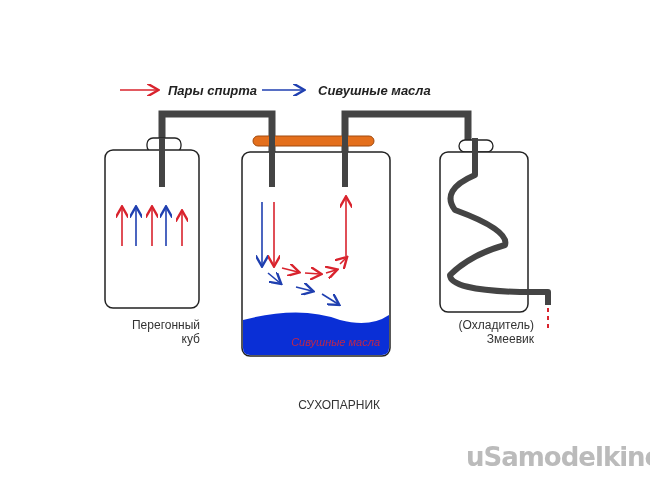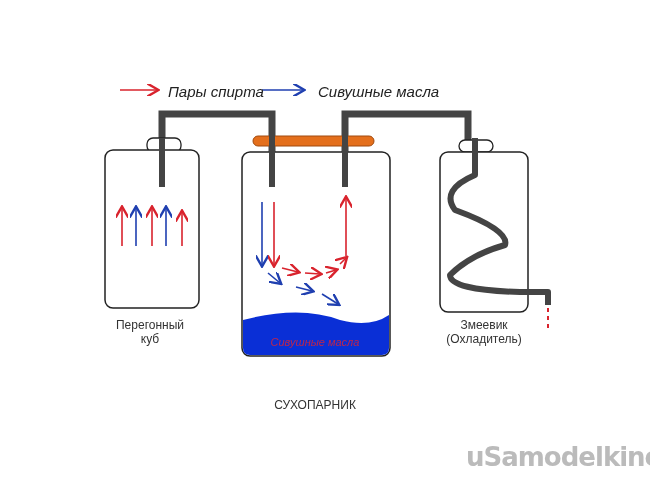--- a/index.html
+++ b/index.html
@@ -1,19 +1,19 @@
 <!DOCTYPE html>
 <html><head>
 <meta charset="utf-8">
 <style>
 html,body{margin:0;padding:0;background:#fff;}
 body{width:650px;height:487px;position:relative;overflow:hidden;font-family:"Liberation Sans",sans-serif;}
 svg{position:absolute;left:0;top:0;}
-.lbl{position:absolute;font-size:12px;color:#333;text-align:center;line-height:14px;}
-.leg{position:absolute;font-size:15px;font-style:italic;color:#222;}
+.lbl{position:absolute;font-size:12px;color:#333;text-align:right;line-height:14px;}
+.leg{position:absolute;font-size:13px;font-style:italic;color:#222;font-weight:bold;}
 .wm{position:absolute;left:466px;top:442px;font-size:26px;color:#bbb;font-family:"DejaVu Sans",sans-serif;font-weight:bold;letter-spacing:-1px;}
 </style>
 </head>
 <body>
 
 <svg width="650" height="487">
   <defs>
     <marker id="ar" markerWidth="8" markerHeight="8" refX="6" refY="4" orient="auto">
         <path d="M0,0 L7,4 L0,8" fill="none" stroke="#d9232d" stroke-width="1.5"></path>
       </marker>
@@ -65,17 +65,17 @@
 
 <span class="leg" style="left:168px;top:83px;">Пары спирта</span>
 <span class="leg" style="left:318px;top:83px;">Сивушные масла</span>
 
 <div class="lbl" style="left:100px;top:318px;width:100px;">
   <div>Перегонный</div>
   <div>куб</div>
 </div>
 <div class="lbl" style="left:250px;top:366px;width:130px;margin-top:32px;">СУХОПАРНИК</div>
 <div class="lbl" style="left:434px;top:318px;width:100px;">
+  <div>(Охладитель)</div>
   <div>Змеевик</div>
-  <div>(Охладитель)</div>
 </div>
 <div class="lbl" style="left:250px;top:335px;width:130px;color:#c0264a;font-style:italic;font-size:11px;">Сивушные масла</div>
 <div class="wm">uSamodelkino.ru</div>
 
 </body></html>

